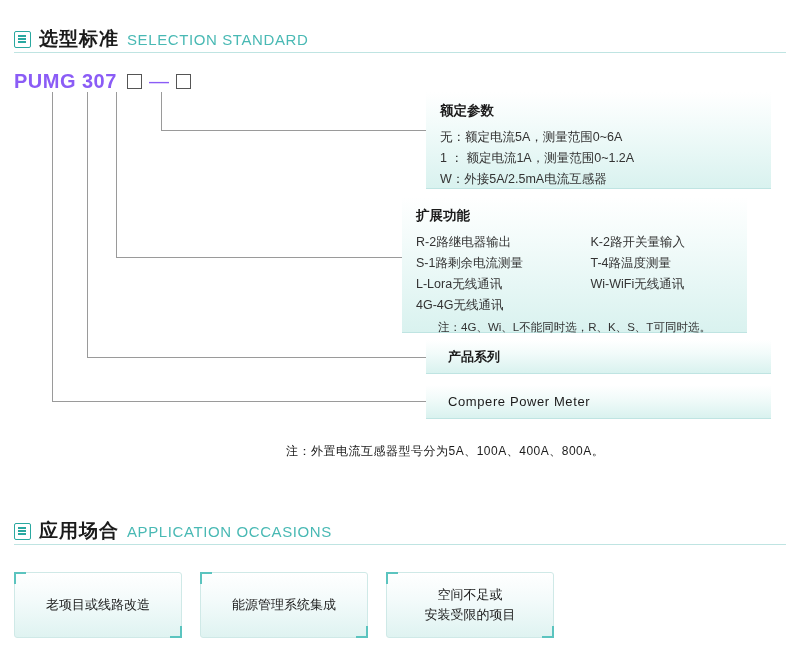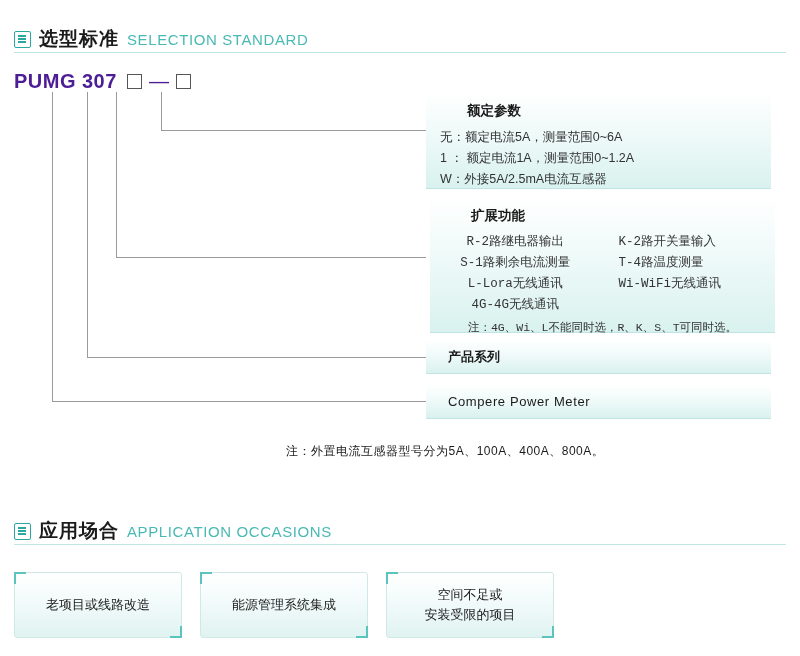--- a/index.html
+++ b/index.html
@@ -54,21 +54,21 @@
   }
 
   
   .model {
     position: absolute;
     left: 14px; top: 70px;
     display: flex;
     align-items: center;
     font-size: 20px;
     font-weight: bold;
-    color: #4c1d95;
+    color: #8b5cf6;
     letter-spacing: 0.5px;
   }
   .model .part { margin-right: 6px; }
   .model .box {
     display: inline-block;
     width: 15px; height: 15px;
     border: 1px solid #555;
     margin: 0 4px;
     vertical-align: middle;
   }
@@ -83,32 +83,31 @@
     position: absolute;
     background: linear-gradient(to bottom, #ffffff 0%, #f2fbfa 35%, #d9f2ef 100%);
     border-bottom: 1px solid #bfe4e2;
     padding: 10px 14px;
   }
   .callout .title {
     font-size: 13.5px;
     font-weight: bold;
     color: #1b1b1b;
     margin-bottom: 7px;
-    margin-left: 27px;
   }
   .callout .line {
     font-size: 12.5px;
     color: #333;
     line-height: 21px;
     white-space: pre;
   }
   .two-col {
     display: flex;
   }
-  .two-col .c1 { width: 180px; text-align: center; }
+  .two-col .c1 { width: 180px; }
   .two-col .c2 { width: 180px; margin-left: 32px; }
   .note-small {
     font-size: 11.5px;
     color: #333;
     margin-top: 4px;
     text-align: center;
   }
   .bar {
     position: absolute;
     background: linear-gradient(to bottom, #ffffff 0%, #f2fbfa 40%, #d9f2ef 100%);
@@ -186,21 +185,21 @@
   <div class="v-line" style="left:52px; top:92px; height:309px;"></div>
   <div class="h-line" style="left:52px; top:401px; width:374px;"></div>
 
   <div class="callout" style="left:426px; top:92px; width:345px; height:97px;">
     <div class="title">额定参数</div>
     <div class="line">无：额定电流5A，测量范围0~6A</div>
     <div class="line">1 ： 额定电流1A，测量范围0~1.2A</div>
     <div class="line">W：外接5A/2.5mA电流互感器</div>
   </div>
 
-  <div class="callout" style="left:430px; top:197px; width:345px; height:136px;font-family:Liberation Mono, monospace;">
+  <div class="callout" style="left:402px; top:197px; width:345px; height:136px;">
     <div class="title">扩展功能</div>
     <div class="two-col">
       <div class="c1">
         <div class="line">R-2路继电器输出</div>
         <div class="line">S-1路剩余电流测量</div>
         <div class="line">L-Lora无线通讯</div>
         <div class="line">4G-4G无线通讯</div>
       </div>
       <div class="c2">
         <div class="line">K-2路开关量输入</div>

